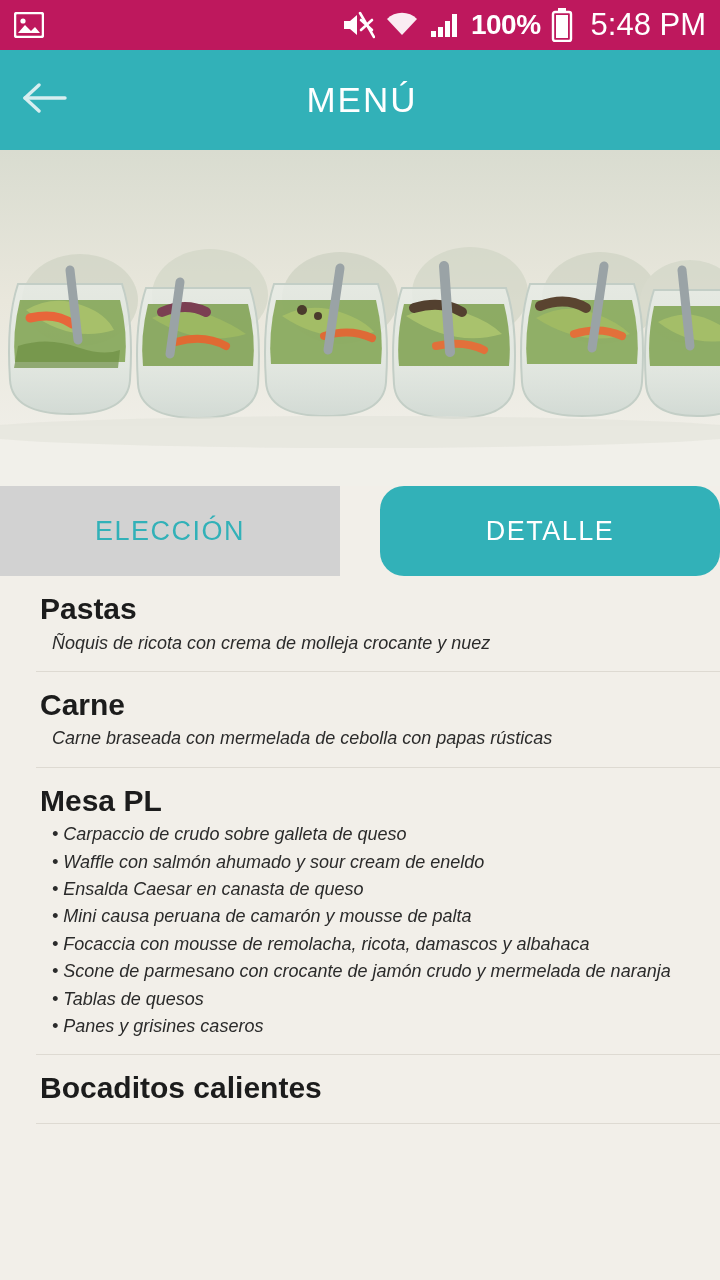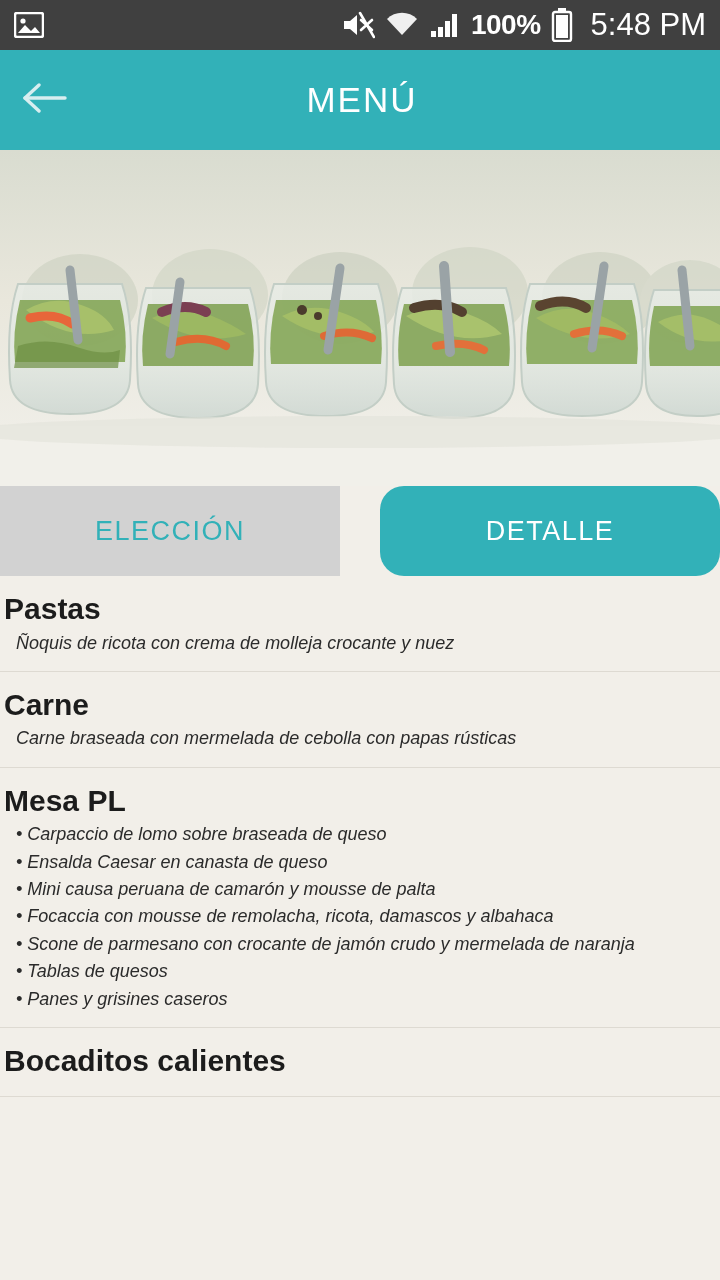--- a/index.html
+++ b/index.html
@@ -15,21 +15,21 @@
     height: 1280px;
     position: relative;
     background: #f2efe9;
     display: flex;
     flex-direction: column;
   }
 
   
   .statusbar {
     height: 50px;
-    background: #404040;
+    background: #be185d;
     color: #fff;
     display: flex;
     align-items: center;
     padding: 0 14px;
     flex: 0 0 50px;
   }
   .statusbar .left { display: flex; align-items: center; gap: 8px; }
   .statusbar .right {
     margin-left: auto;
     display: flex;
@@ -106,20 +106,21 @@
     font-weight: 500;
   }
   .tab.inactive { background: #d2d2d2; color: #32b1b8; }
   .tab.active { background: #32b1b8; color: #ffffff; border-radius: 24px; }
 
   
   .content {
     flex: 1 1 auto;
     overflow: hidden;
     background: #f2efe9;
+    margin-left: 36px;
   }
   .section {
     padding: 10px 0 14px 0;
     border-bottom: 1px solid #dedad2;
   }
   .section-title {
     font-size: 30px;
     font-weight: bold;
     color: #1c1c1c;
     padding: 4px 4px 2px 4px;
@@ -286,21 +287,22 @@
       <div class="section-line">Ñoquis de ricota con crema de molleja crocante y nuez</div>
     </div>
 
     <div class="section">
       <div class="section-title">Carne</div>
       <div class="section-line">Carne braseada con mermelada de cebolla con papas rústicas</div>
     </div>
 
     <div class="section">
       <div class="section-title">Mesa PL</div>
-      <div class="section-line">• Carpaccio de lomo sobre braseada de queso</div>
+      <div class="section-line">• Carpaccio de crudo sobre galleta de queso</div>
+      <div class="section-line">• Waffle con salmón ahumado y sour cream de eneldo</div>
       <div class="section-line">• Ensalda Caesar en canasta de queso</div>
       <div class="section-line">• Mini causa peruana de camarón y mousse de palta</div>
       <div class="section-line">• Focaccia con mousse de remolacha, ricota, damascos y albahaca</div>
       <div class="section-line">• Scone de parmesano con crocante de jamón crudo y mermelada de naranja</div>
       <div class="section-line">• Tablas de quesos</div>
       <div class="section-line">• Panes y grisines caseros</div>
     </div>
 
     <div class="section">
       <div class="section-title">Bocaditos calientes</div>

